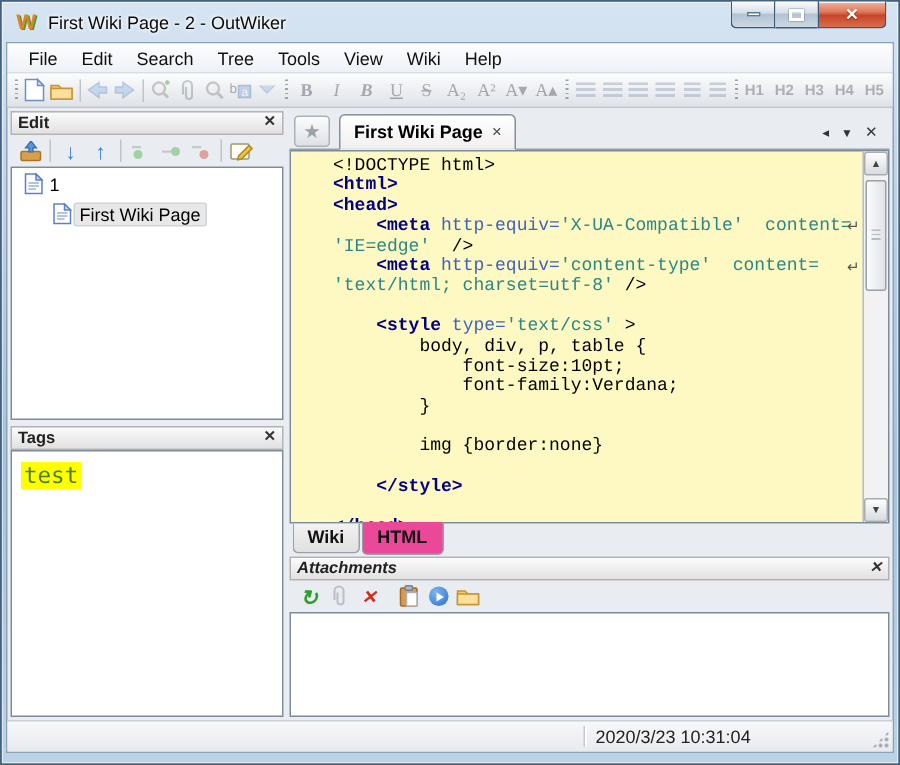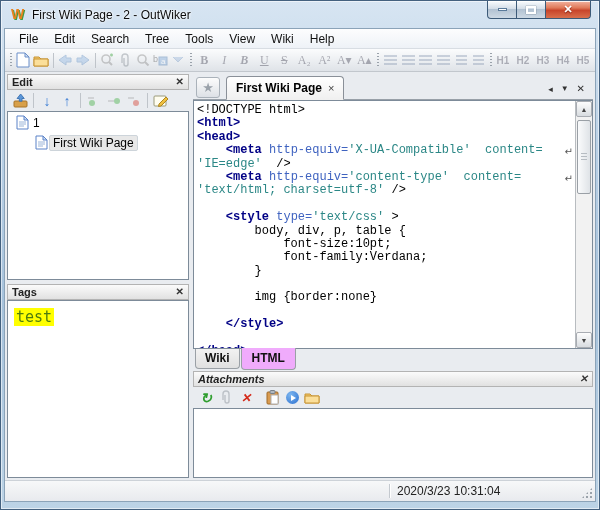--- a/index.html
+++ b/index.html
@@ -65,40 +65,40 @@
   .tabstrip:after{content:"";position:absolute;left:0;right:0;bottom:0;height:1px;background:#98a0a8;}
   .starbtn{width:24px;height:21px;margin-right:6px;border:1px solid #aab2ba;border-radius:3px;
     background:linear-gradient(#fcfcfc,#dde1e6);display:flex;align-items:center;justify-content:center;
     color:#9aa2aa;font-size:13px;margin-bottom:2px;z-index:2;}
   .tab{height:24px;padding:0 9px;display:flex;align-items:center;z-index:2;
     background:linear-gradient(#ffffff,#f0f0f0);border:1px solid #8a9098;border-bottom:1px solid #f0f0f0;
     border-radius:4px 4px 0 0;font-weight:bold;font-size:12px;}
   .tab .tclose{margin-left:6px;font-weight:normal;font-size:11px;color:#444;}
   .tabctrl{margin-left:auto;display:flex;align-items:center;gap:8px;padding:0 8px 6px 0;color:#333;font-size:9px;}
   
-  .editor{flex:1;display:flex;border:1px solid #7d8b99;background:#ffffff;min-height:0;}
+  .editor{flex:1;display:flex;border:1px solid #7d8b99;background:#fef9c3;min-height:0;padding-left:25px;}
   .code{flex:1;position:relative;overflow:hidden;padding:3px 1px 0 3px;
     font-family:"Liberation Mono","DejaVu Sans Mono",monospace;font-size:12px;line-height:13.4px;white-space:pre;}
   .code-line{position:relative;height:13.4px;}
   .tk-p{color:#000;} .tk-t{color:#000085;font-weight:bold;} .tk-a{color:#3f63c0;} .tk-s{color:#2b8786;}
   .wrapmark{position:absolute;right:1px;top:1px;font-family:"DejaVu Sans",sans-serif;font-size:10px;color:#555;}
   .vscroll{width:17px;border-left:1px solid #b8bcc0;background:#f2f2f2;position:relative;}
   .sbtn{position:absolute;left:0;width:16px;height:16px;border:1px solid #a8acb2;border-radius:2px;
     background:linear-gradient(#fdfdfd,#d8dce0);display:flex;align-items:center;justify-content:center;
     font-size:7px;color:#444;}
   .sbtn.up{top:0;} .sbtn.dn{bottom:0;}
   .sthumb{position:absolute;left:1px;width:14px;top:19px;height:74px;border:1px solid #9aa0a6;border-radius:2px;
     background:linear-gradient(90deg,#fafbfc,#dfe3e7);}
   .sthumb:after{content:"";position:absolute;left:3px;right:3px;top:50%;margin-top:-4px;height:7px;
     background-image:repeating-linear-gradient(#b6bcc2 0 1px,transparent 1px 3px);}
   
   .viewtabs{height:22px;display:flex;align-items:flex-start;padding-left:2px;position:relative;}
   .vtab{padding:2px 9px 3px;margin-right:1px;background:linear-gradient(#f2f2f2,#e0e0e0);
     border:1px solid #9aa0a6;border-top:none;border-radius:0 0 4px 4px;font-size:12px;font-weight:bold;color:#111;}
-  .vtab.active{background:#f0abfc;position:relative;z-index:2;padding:3px 10px 4px;margin-top:-1px;}
+  .vtab.active{background:#ec4899;position:relative;z-index:2;padding:3px 10px 4px;margin-top:-1px;}
   
   #attach-panel{height:107px;font-style:italic;}
   
   .statusbar{height:21px;border-top:1px solid #cdd2d8;background:linear-gradient(#f7f8f9,#e8eaee);
     position:relative;display:flex;align-items:center;text-decoration:underline;}
   .sb-divider{position:absolute;left:384px;top:3px;bottom:3px;width:1px;background:#c4c9cf;box-shadow:1px 0 0 #fff;}
   .sb-time{position:absolute;left:392px;font-size:12px;color:#222;}
   .sb-grip{position:absolute;right:2px;bottom:2px;width:12px;height:12px;
     background-image:radial-gradient(circle at 2px 2px,#9aa2aa 1px,transparent 1.3px);background-size:4px 4px;
     clip-path:polygon(100% 0,100% 100%,0 100%);}

